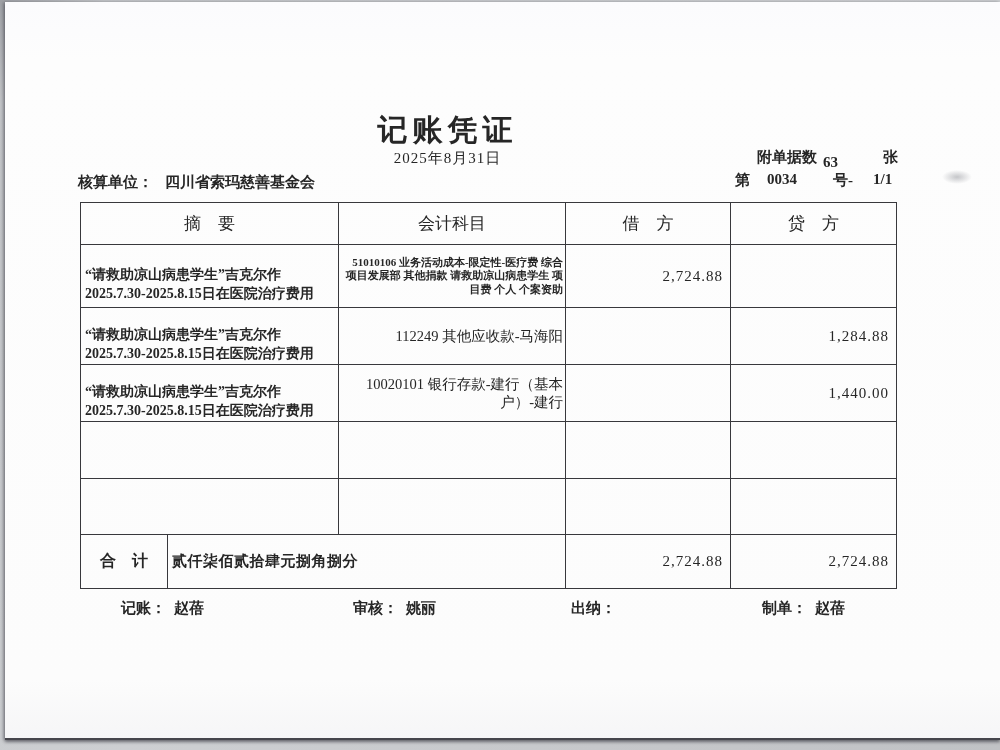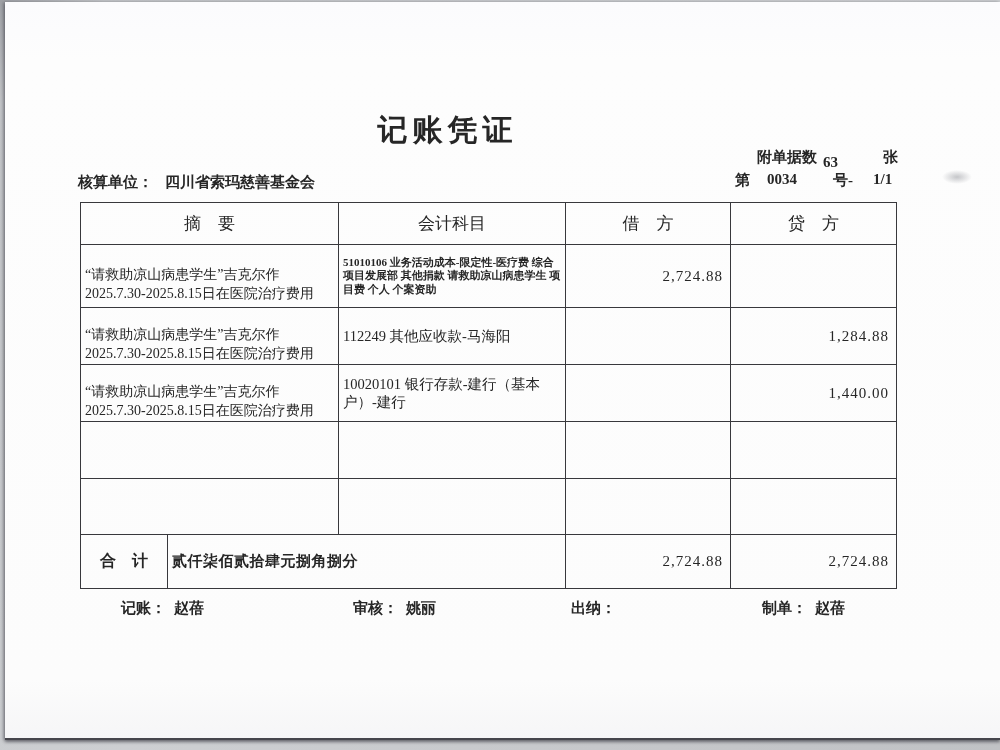--- a/index.html
+++ b/index.html
@@ -38,26 +38,27 @@
     border-collapse: collapse;
     table-layout: fixed;
   }
   table.voucher td, table.voucher th {
     border: 1px solid #38383c;
     vertical-align: middle;
     overflow: hidden;
   }
   th.colhead { font-size: 17px; font-weight: normal; text-align: center; }
   td.summary {
-    font-size: 14px; font-weight: 400; line-height: 1.3;
+    font-size: 14px; font-weight: 700; line-height: 1.3;
     padding: 18px 2px 1px 4px; vertical-align: middle;
   }
   td.account {
     font-size: 14.5px; font-weight: 500; line-height: 1.25;
     padding: 1px 2px 1px 4px;
+    text-align: right;
   }
   td.account.small { font-size: 11px; font-weight: 600; line-height: 1.2; letter-spacing: 0; }
   td.amount {
     font-size: 15px; font-weight: 500; text-align: right;
     padding-right: 7px; letter-spacing: 1px;
     font-family: "Liberation Serif", "DejaVu Serif", serif;
   }
   td.total-label { font-size: 16px; font-weight: bold; text-align: center; }
   td.words { font-size: 15px; font-weight: 700; padding-left: 4px; letter-spacing: 0.5px; margin-left: 8px; }
   .signatures { position: absolute; top: 597px; left: 0; width: 100%; font-size: 15px; font-weight: 600; }
@@ -70,20 +71,21 @@
     position: absolute; right: 28px; top: 168px; width: 30px; height: 14px;
     background: radial-gradient(ellipse at center, rgba(150,152,158,.55), rgba(150,152,158,0) 70%);
   }
 </style>
 </head>
 <body>
 
 <div class="paper">
 
   <div class="title">记账凭证</div>
+  <div class="date">2025年8月31日</div>
 
   <span class="meta" style="left:752px; top:146px;">附单据数</span>
   <span class="meta" style="left:818px; top:152px;">63</span>
   <span class="meta" style="left:878px; top:146px;">张</span>
 
   <span class="meta" style="left:730px; top:169px;">第</span>
   <span class="meta" style="left:762px; top:169px;">0034</span>
   <span class="meta" style="left:828px; top:169px;">号-</span>
   <span class="meta" style="left:868px; top:169px;">1/1</span>
 

